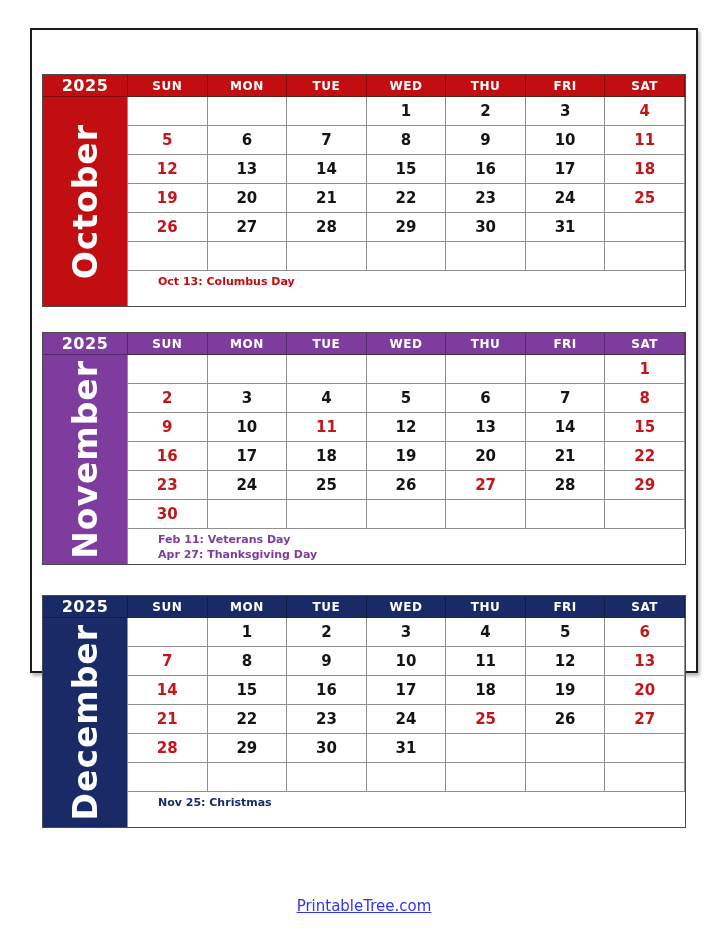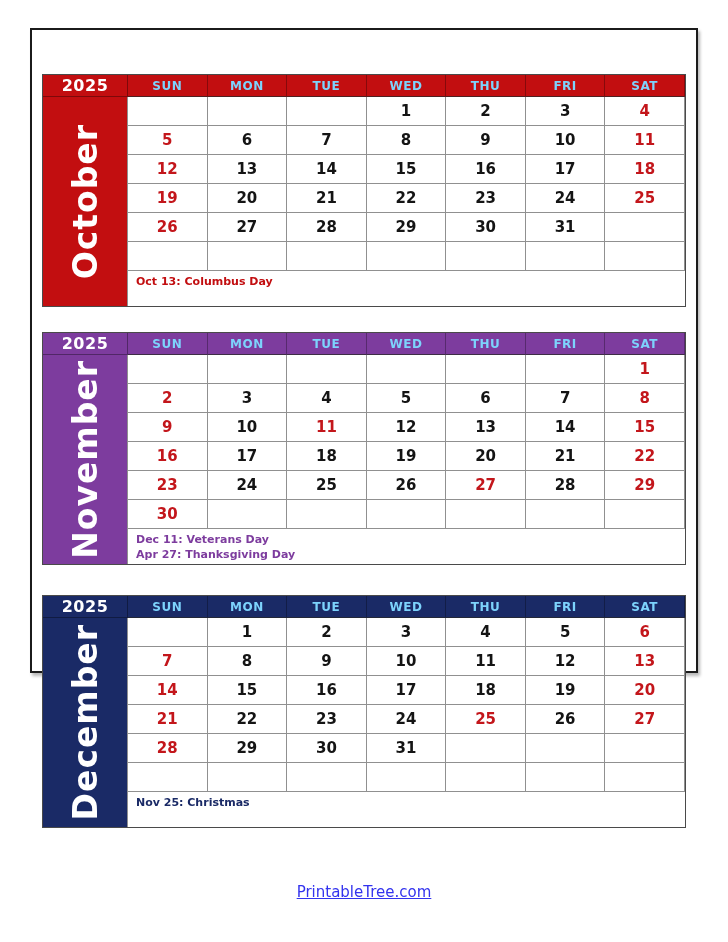--- a/index.html
+++ b/index.html
@@ -32,21 +32,21 @@
     grid-column: 1; grid-row: 1;
     background: var(--theme);
     color: #ffffff;
     font-size: 16px; font-weight: bold; letter-spacing: 0.5px;
     display: flex; align-items: center; justify-content: center;
     border-right: 1px solid rgba(0,0,0,0.35);
     border-bottom: 1px solid rgba(0,0,0,0.35);
   }
   .day-header {
     background: var(--theme);
-    color: #7dd3fc;
+    color: #ffffff;
     font-size: 12px; font-weight: bold; letter-spacing: 0.5px;
     display: flex; align-items: center; justify-content: center;
     border-right: 1px solid rgba(0,0,0,0.30);
     border-bottom: 1px solid rgba(40,40,40,0.75);
   }
   .sidebar {
     grid-column: 1; grid-row: 2 / 9;
     background: var(--theme);
     border-right: 1px solid #909090;
     display: flex; align-items: center; justify-content: center;
@@ -62,27 +62,28 @@
     border-right: 1px solid #909090;
     border-bottom: 1px solid #909090;
     display: flex; align-items: center; justify-content: center;
     font-size: 15px; font-weight: bold;
     color: #141414;
   }
   .date-cell.red { color: var(--date-red); }
   .holiday-cell {
     grid-column: 2 / span 7; grid-row: 8;
     padding: 3px 0 0 8px;
+    margin-left: 22px;
   }
   .holiday-line {
     font-size: 11px; font-weight: bold;
     line-height: 15px;
     color: var(--theme);
   }
-  .footer { text-align: center; margin-top: 54px; }
+  .footer { text-align: center; margin-top: 68px; }
   .site-link {
     color: var(--link-blue);
     font-size: 15px;
     text-decoration: underline;
     cursor: pointer;
   }
 </style>
 </head>
 <body>
 
@@ -194,21 +195,21 @@
         <div class="date-cell">28</div>
         <div class="date-cell red">29</div>
         <div class="date-cell red">30</div>
         <div class="date-cell"></div>
         <div class="date-cell"></div>
         <div class="date-cell"></div>
         <div class="date-cell"></div>
         <div class="date-cell"></div>
         <div class="date-cell"></div>
         <div class="holiday-cell">
-          <div class="holiday-line">Dec 11: Veterans Day</div>
+          <div class="holiday-line">Feb 11: Veterans Day</div>
           <div class="holiday-line">Apr 27: Thanksgiving Day</div>
         </div>
       </section>
       <section class="month" style="--theme: #1A2A66;">
         <div class="year-cell">2025</div>
         <div class="day-header">SUN</div>
         <div class="day-header">MON</div>
         <div class="day-header">TUE</div>
         <div class="day-header">WED</div>
         <div class="day-header">THU</div>

